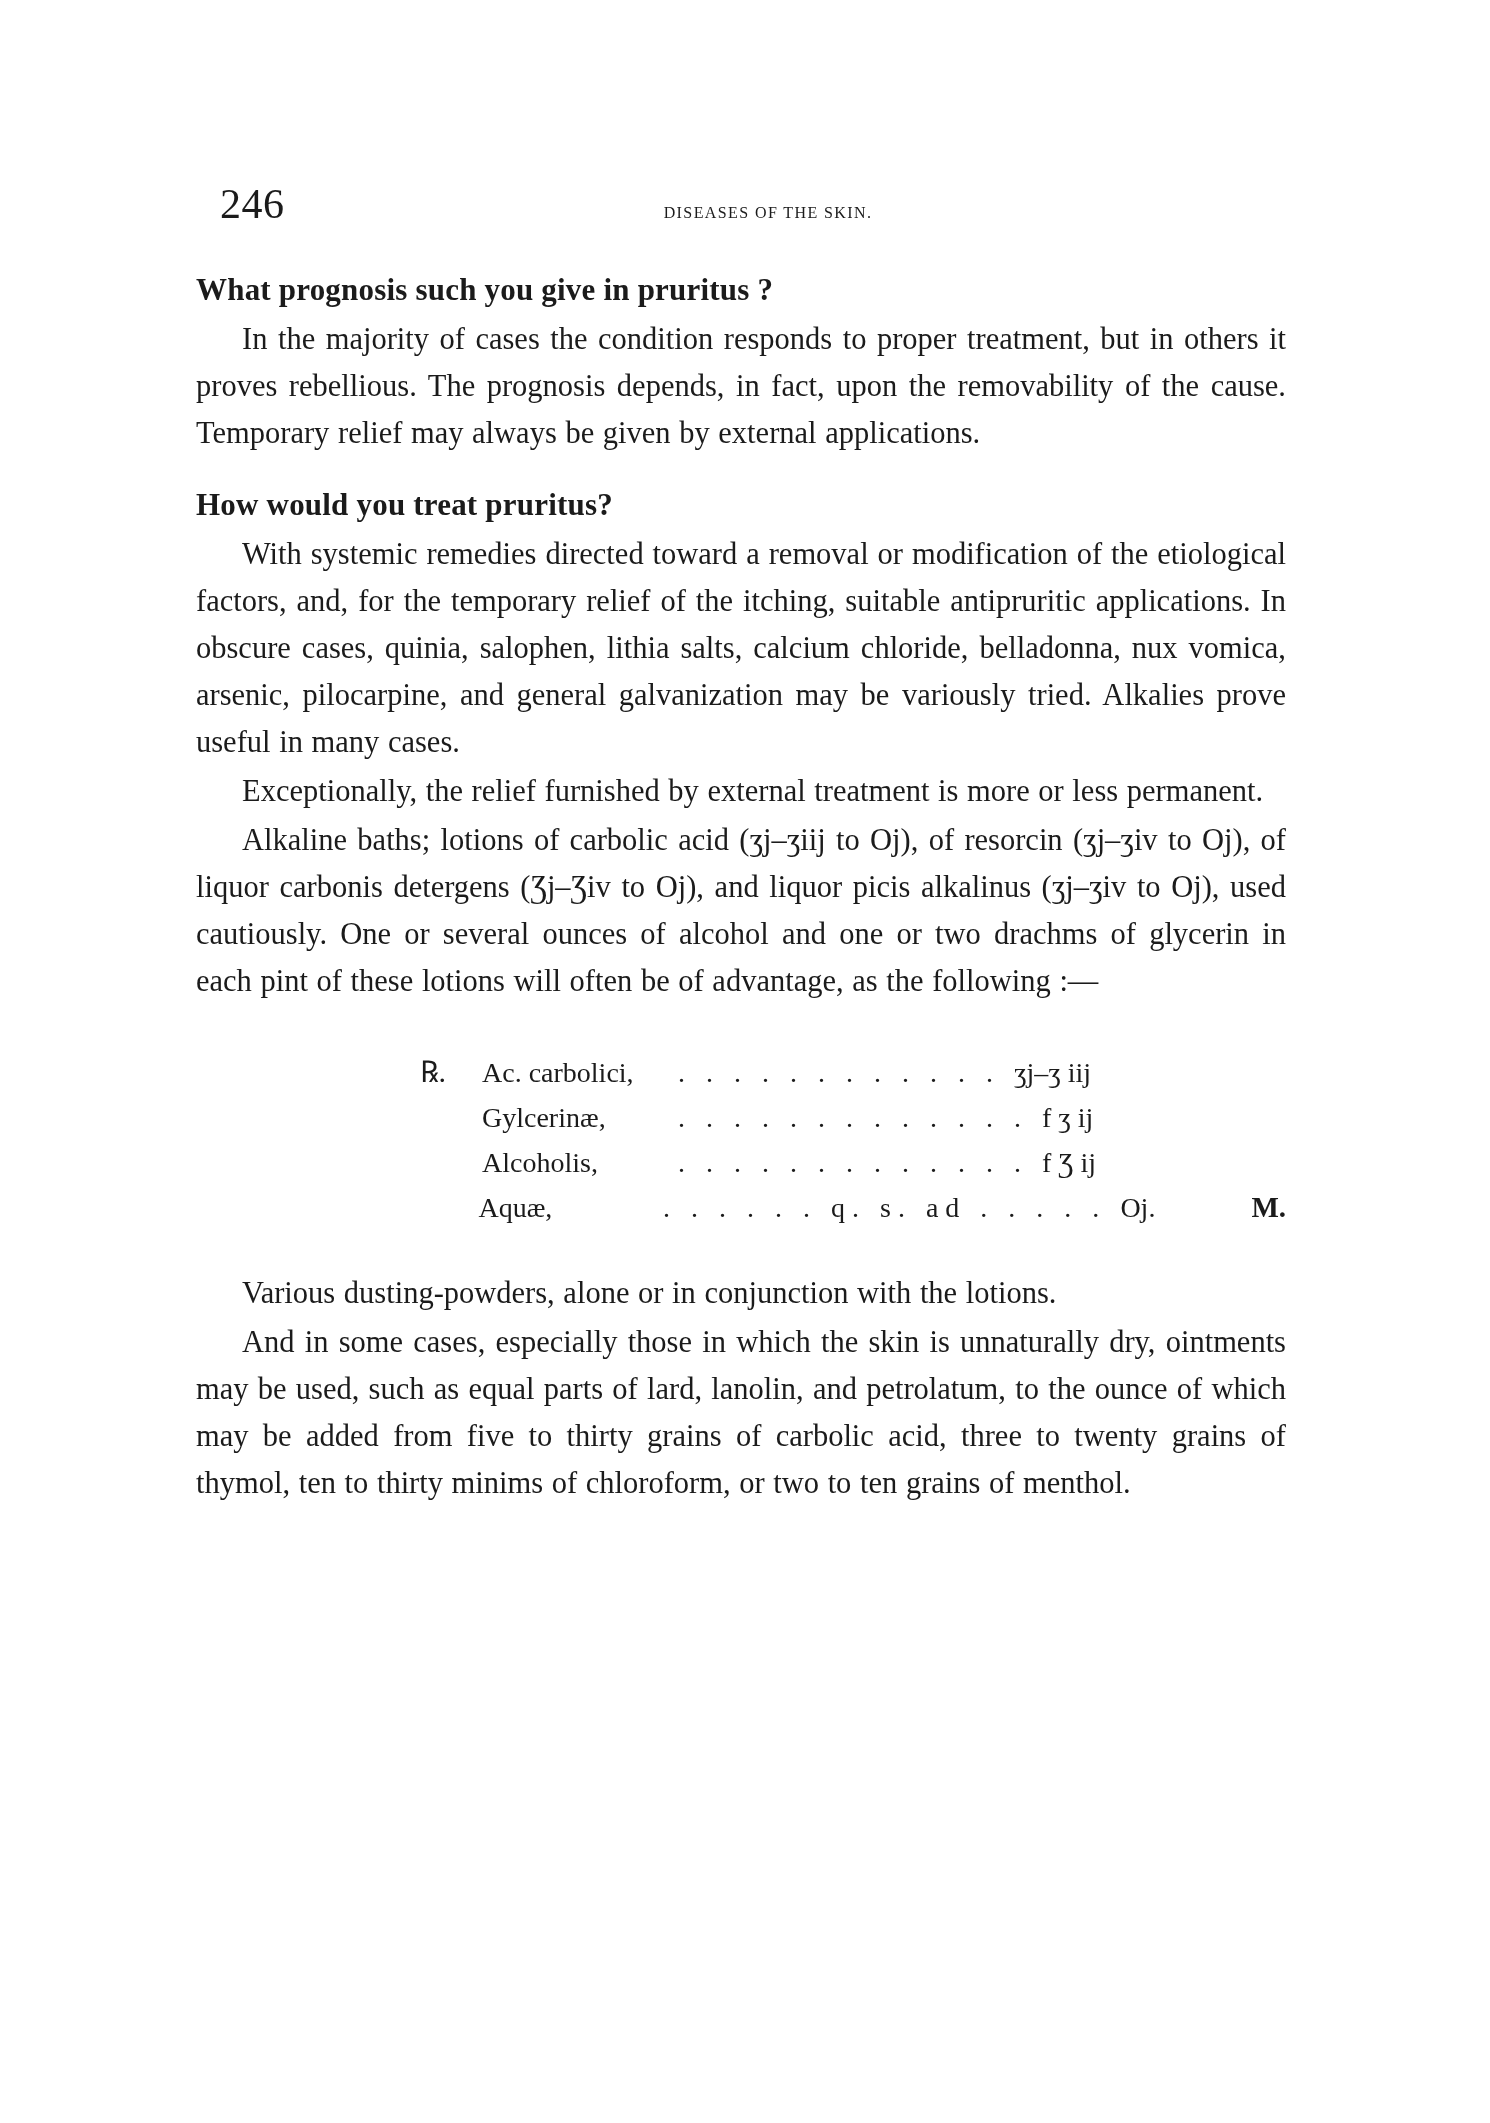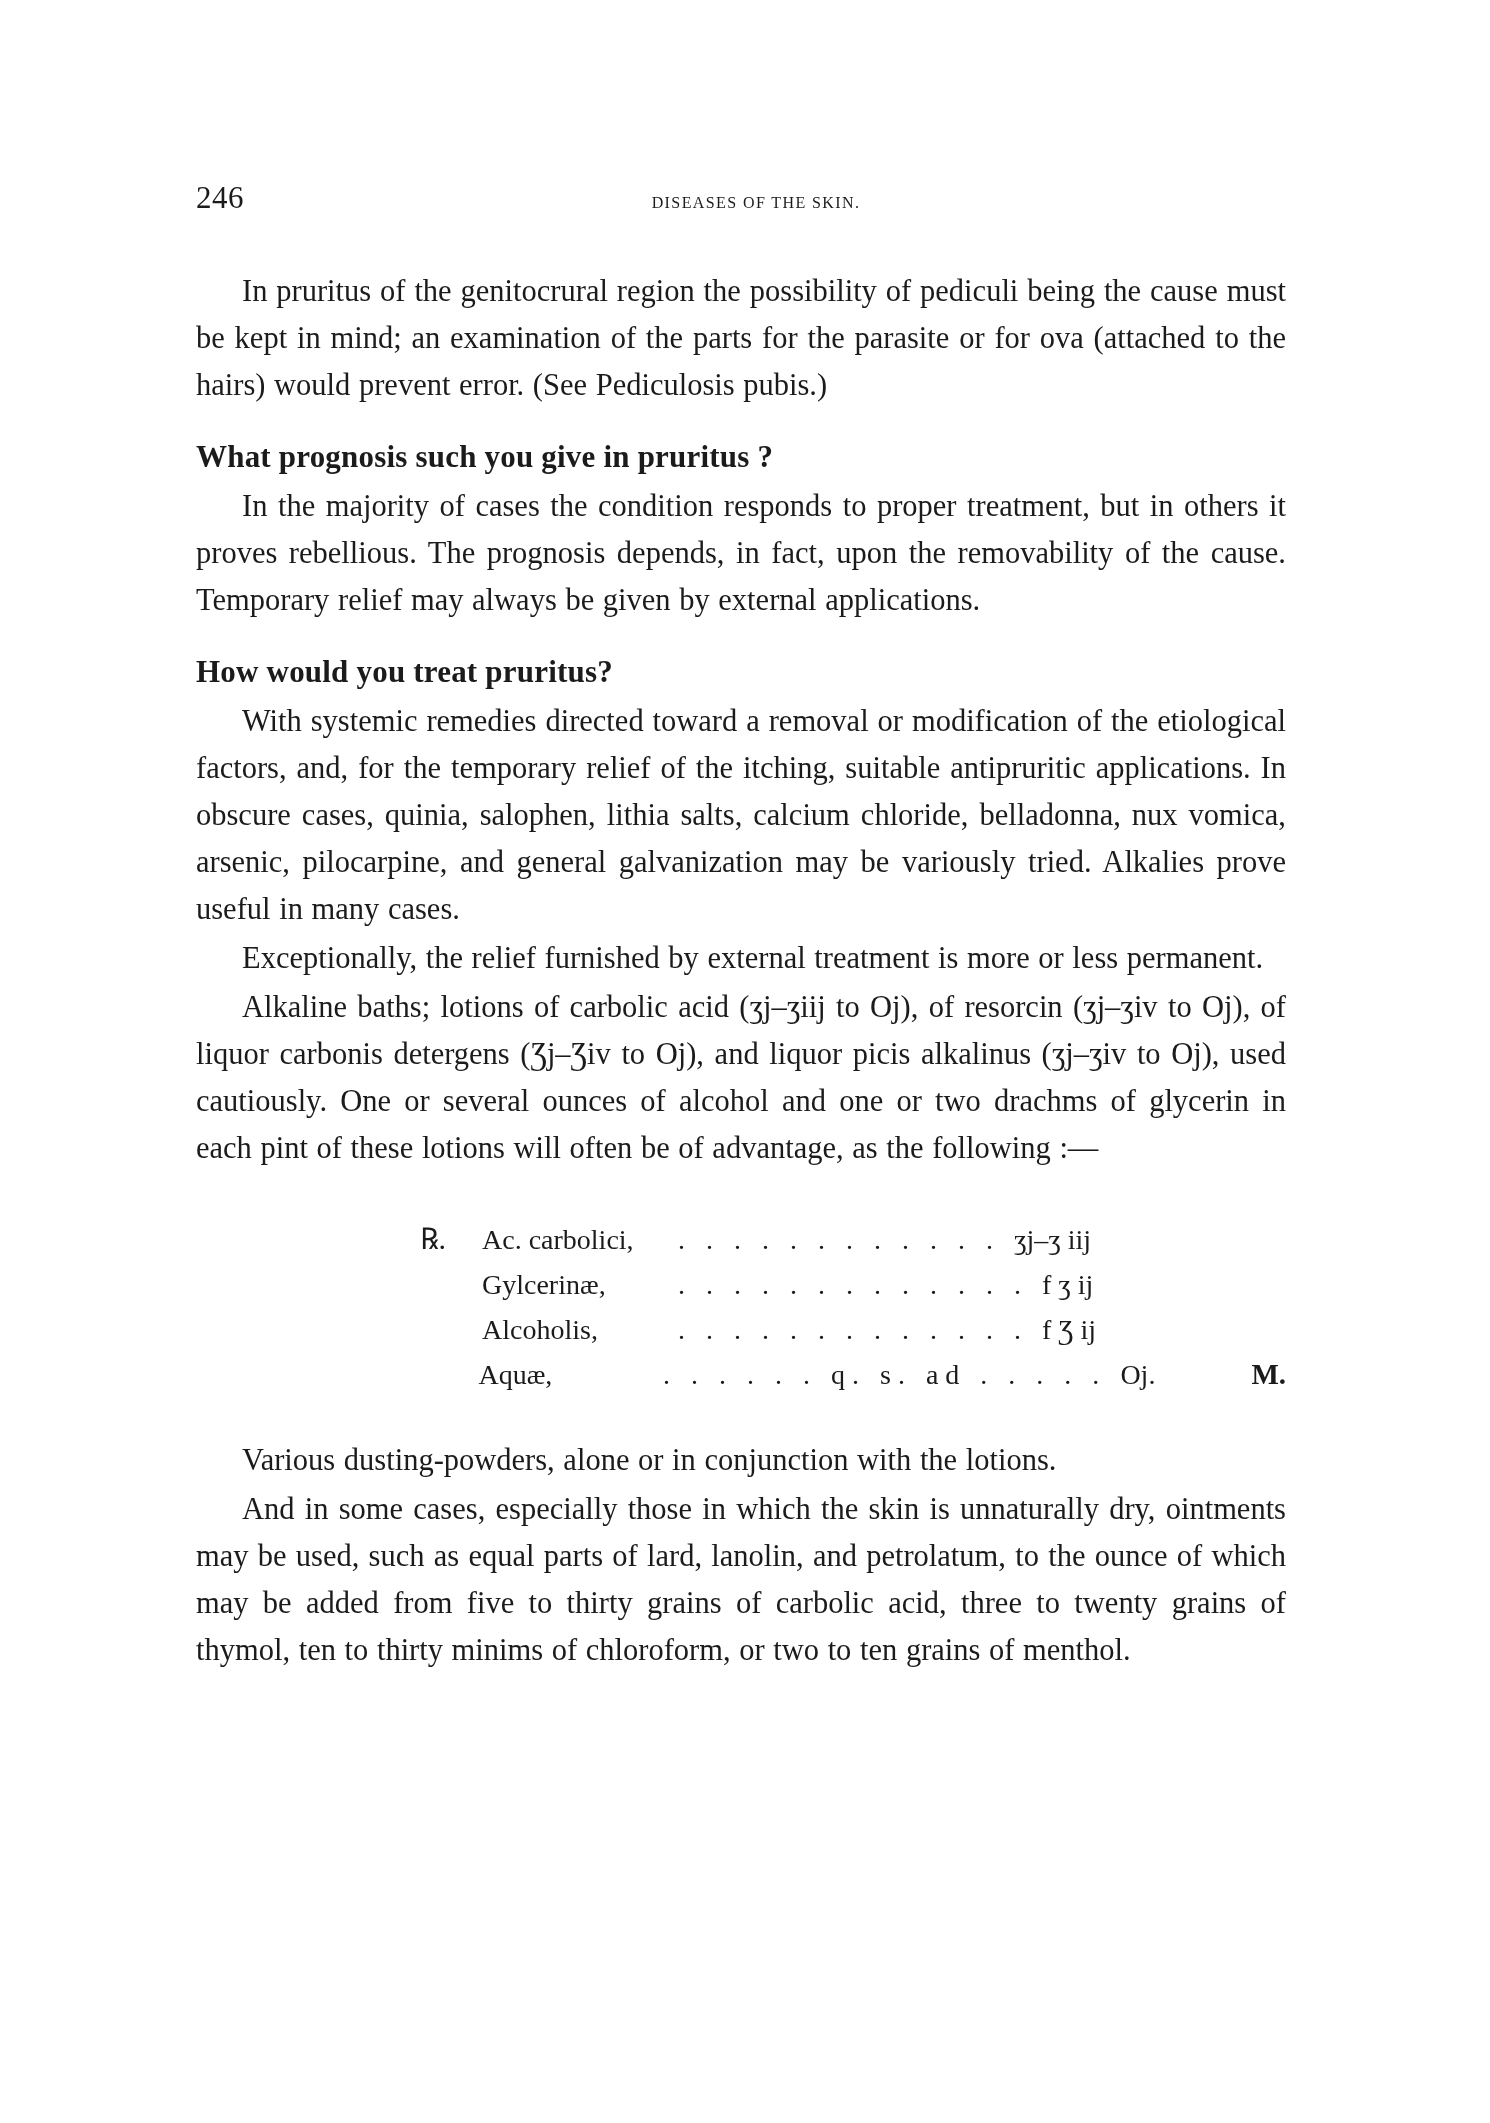--- a/index.html
+++ b/index.html
@@ -28,23 +28,24 @@
     top: 180px;
     width: 1090px;
   }
   .header-row {
     display: flex;
     align-items: baseline;
     height: 46px;
     margin-bottom: 42px;
   }
   .folio {
-    font-size: 31px;
+    font-size: 42px;
     letter-spacing: 0.5px;
     width: 130px;
+    margin-left: 24px;
   }
   .running-head {
     font-size: 16px;
     letter-spacing: 1.4px;
     flex: 1;
     text-align: center;
     padding-right: 100px;
   }
   p.body {
     font-size: 30.5px;
@@ -99,21 +100,20 @@
 <body>
 
 <div class="page">
   <div class="content">
 
     <div class="header-row">
       <div class="folio">246</div>
       <div class="running-head">DISEASES OF THE SKIN.</div>
     </div>
 
-    <p class="body">In pruritus of the genitocrural region the possibility of pediculi being the cause must be kept in mind; an examination of the parts for the parasite or for ova (attached to the hairs) would prevent error.   (See Pediculosis pubis.)</p>
 
     <h2 class="q">What prognosis such you give in pruritus ?</h2>
 
     <p class="body">In the majority of cases the condition responds to proper treatment, but in others it proves rebellious.   The prognosis depends, in fact, upon the removability of the cause.   Temporary relief may always be given by external applications.</p>
 
     <h2 class="q">How would you treat pruritus?</h2>
 
     <p class="body">With systemic remedies directed toward a removal or modification of the etiological factors, and, for the temporary relief of the itching, suitable antipruritic applications.   In obscure cases, quinia, salophen, lithia salts, calcium chloride, belladonna, nux vomica, arsenic, pilocarpine, and general galvanization may be variously tried.   Alkalies prove useful in many cases.</p>
 
     <p class="body">Exceptionally, the relief furnished by external treatment is more or less permanent.</p>

